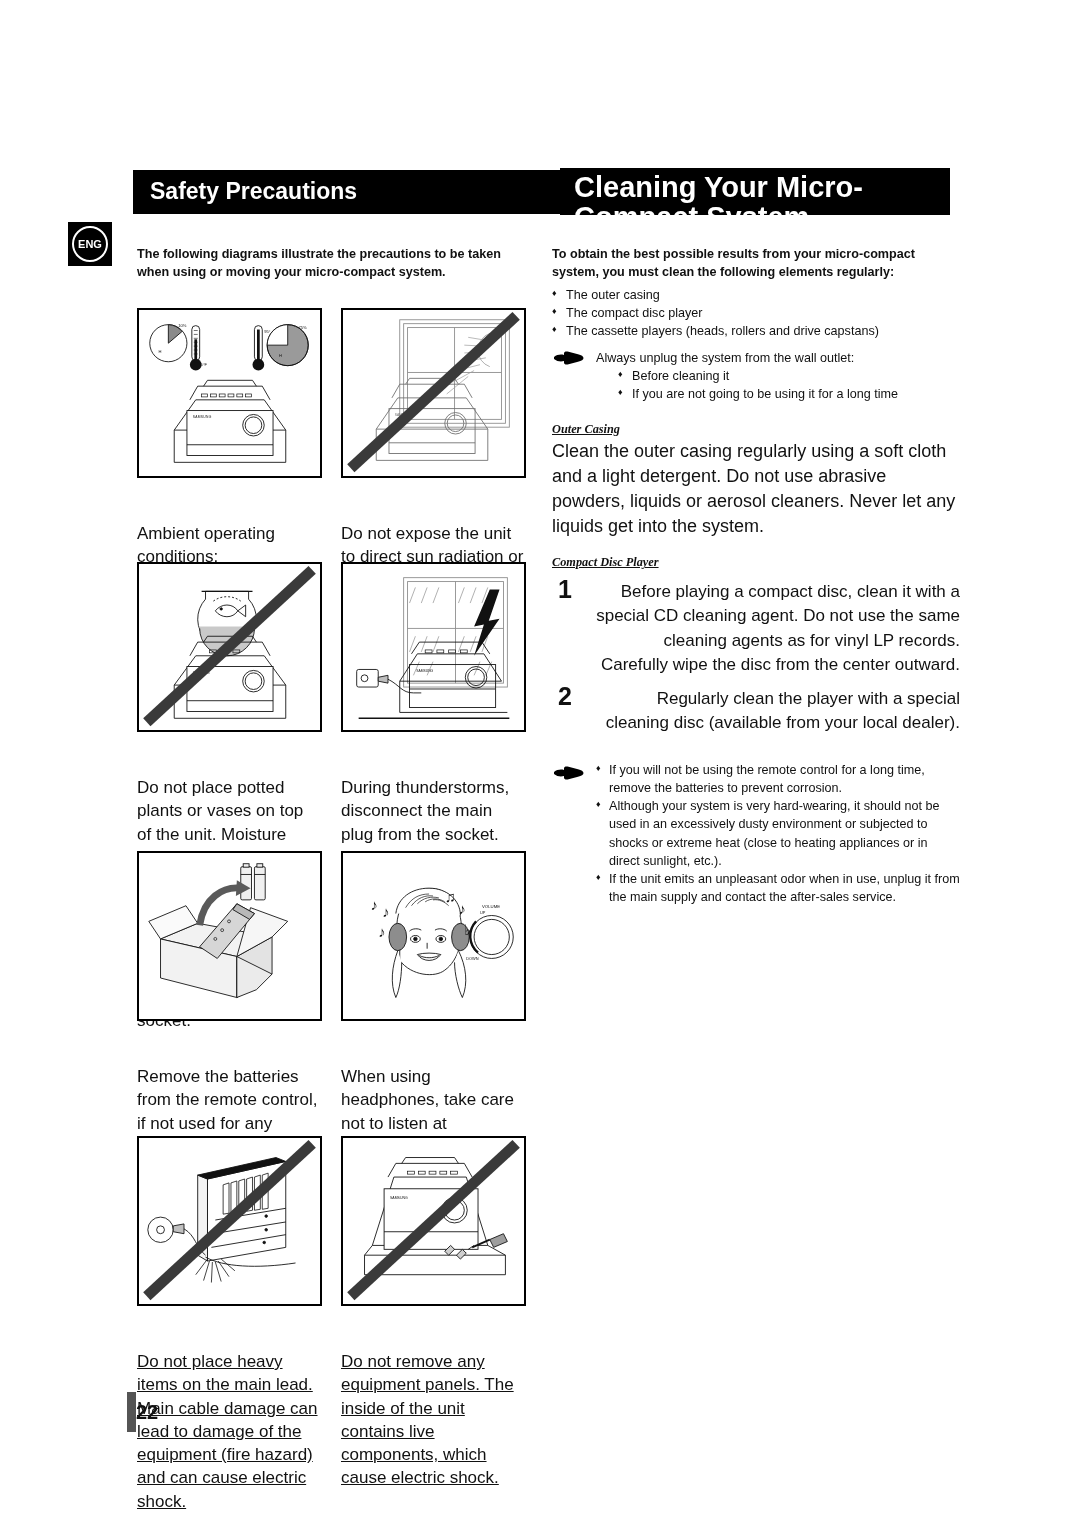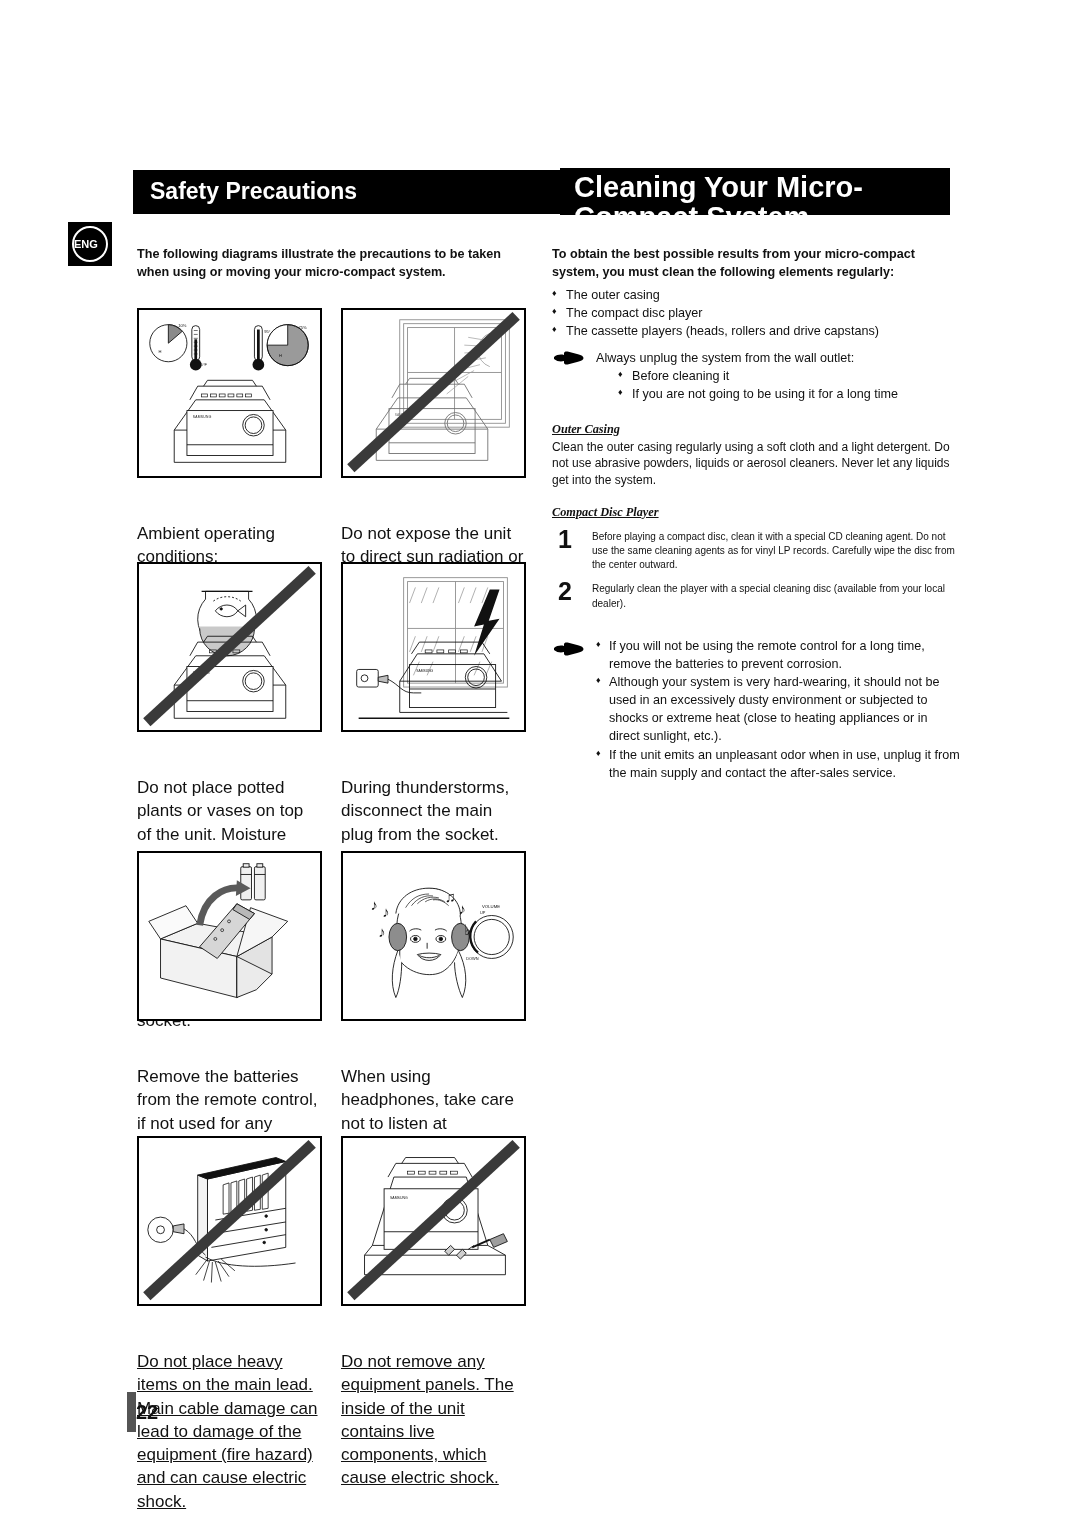--- a/index.html
+++ b/index.html
@@ -4,58 +4,58 @@
 <style>
   html,body{margin:0;padding:0;background:#ffffff;}
   body{width:1080px;height:1527px;position:relative;font-family:"Liberation Sans",sans-serif;color:#111;}
 
   .page{position:absolute;left:0;top:0;width:1080px;height:1527px;}
 
   
   .eng-badge{position:absolute;left:68px;top:222px;width:44px;height:44px;background:#000;
              display:flex;align-items:center;justify-content:center;}
   .eng-badge .ring{width:32px;height:32px;border-radius:50%;border:2px solid #fff;
-             display:flex;align-items:center;}
+             display:flex;align-items:center;justify-content:center;}
   .eng-badge .ring span{color:#fff;font-size:11px;font-weight:bold;letter-spacing:0px;line-height:1;}
 
   
   .banner{position:absolute;background:#000;overflow:visible;}
   .banner .btxt{color:#fff;font-weight:bold;line-height:1.04;white-space:pre-line;}
 
   #banner-left{left:133px;top:170px;width:432px;height:44px;}
   #banner-left .btxt{font-size:23px;padding:10px 0 0 17px;}
 
   #banner-right{left:560px;top:168px;width:390px;height:47px;}
   #banner-right .btxt{font-size:29px;padding:4px 0 0 14px;}
 
   
   .col{position:absolute;}
   #col-left{left:137px;top:246px;width:390px;}
   #col-right{left:552px;top:246px;width:408px;}
 
   .lead{font-size:12.6px;font-weight:bold;line-height:1.42;}
-  .body-txt{font-size:12px;line-height:1.40;}
+  .body-txt{font-size:18px;line-height:1.40;}
 
   
   ul.dl{list-style:none;margin:0;padding:0;}
   ul.dl li{position:relative;padding-left:14px;font-size:12.6px;line-height:1.44;}
   ul.dl li:before{content:"\2666";position:absolute;left:0;top:0;font-size:9px;line-height:1.75;}
 
   .indent1{margin-left:36px;}
 
   .hand-row{position:relative;padding-left:44px;margin-top:9px;}
   .hand-icon{position:absolute;left:0;top:1px;width:34px;height:16px;}
   .hand-row .hr-title{font-size:12.6px;line-height:1.44;}
 
   .sub-head{font-size:12.3px;font-weight:bold;font-style:italic;text-decoration:underline;
             margin:0 0 2px 0;font-family:"Liberation Serif",serif;}
 
   .step{position:relative;padding-left:40px;margin-top:10px;}
   .step .num{position:absolute;left:6px;top:-5px;font-size:25px;font-weight:bold;font-family:"Liberation Sans",sans-serif;}
-  .step .stxt{font-size:10px;line-height:1.42;}
+  .step .stxt{font-size:17px;line-height:1.42;text-align:right;}
 
   .notes{position:relative;padding-left:44px;margin-top:26px;}
   .notes .hand-icon{position:absolute;left:0;top:4px;}
   .notes ul.dl li{padding-left:13px;margin-bottom:0px;}
 
   
   .figrow{position:absolute;left:137px;width:390px;}
   .figpair{display:flex;gap:19px;}
   .fig{width:185px;height:170px;border:2.5px solid #000;box-sizing:border-box;position:relative;background:#fff;overflow:hidden;}
   .fig svg{position:absolute;left:0;top:0;width:100%;height:100%;}

